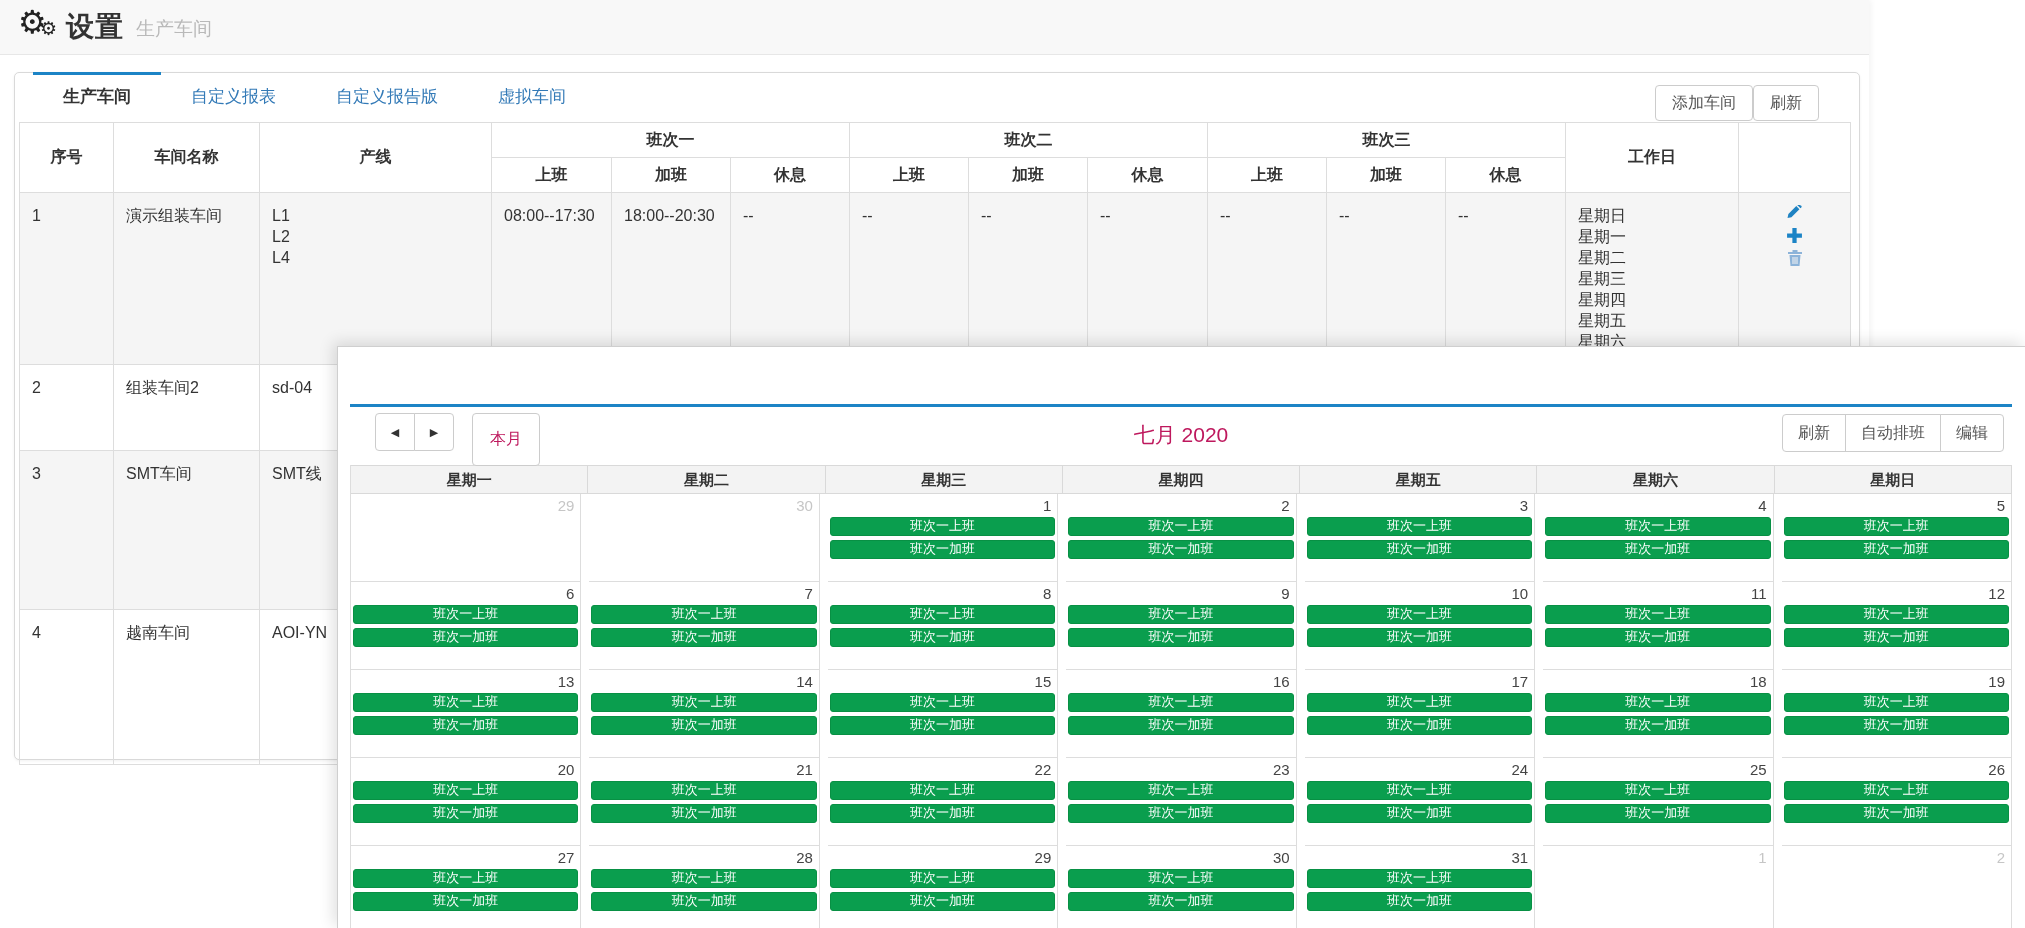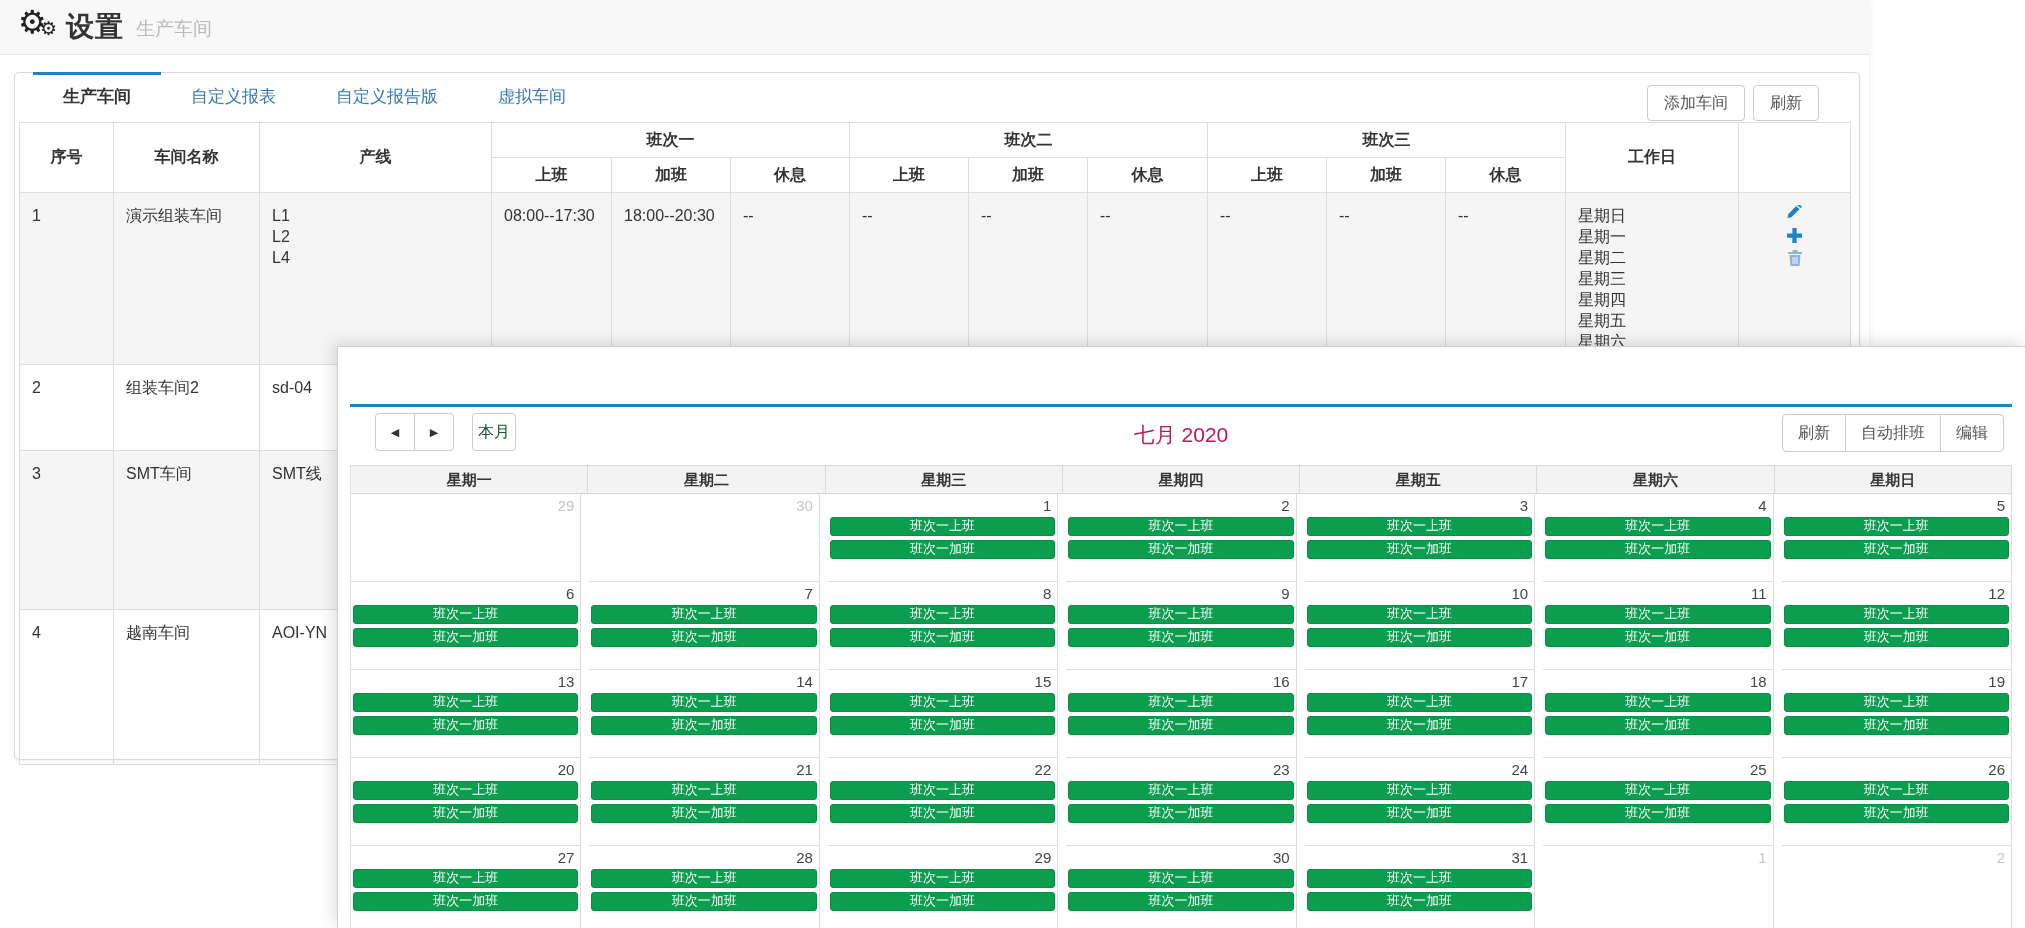--- a/index.html
+++ b/index.html
@@ -12,21 +12,21 @@
 
   
   .win-settings{position:absolute;left:0;top:0;width:1869px;height:928px;background:#fff;box-shadow:2px 0 6px rgba(0,0,0,.05);}
   .cogs{position:relative;width:44px;height:36px;margin-right:4px;color:#222;}
   .cogs .g1{position:absolute;left:0;top:-6px;font-size:32px;}
   .cogs .g2{position:absolute;left:22px;top:8px;font-size:19px;}
   .card{position:absolute;left:14px;top:72px;width:1844px;height:686px;background:#fff;border:1px solid #d9d9d9;border-radius:5px;box-shadow:0 1px 3px rgba(0,0,0,.06);}
   .tabs{display:flex;height:46px;align-items:stretch;padding-left:18px;margin-top:-1px;}
   .tab{display:flex;align-items:center;padding:0 30px;font-size:17px;color:#337ab7;border-top:3px solid transparent;cursor:pointer;}
   .tab.active{color:#333;font-weight:700;border-top:3px solid #1c84c6;}
-  .card-actions{position:absolute;right:40px;top:12px;display:flex;gap:8px;}
+  .card-actions{position:absolute;right:40px;top:12px;display:flex;}
   .btn{background:#fff;border:1px solid #ccc;border-radius:4px;color:#555;font-size:16px;padding:9px 16px;line-height:1;cursor:pointer;}
 
   table.ws{border-collapse:collapse;margin:4px 9px 0 4px;width:1831px;table-layout:fixed;}
   table.ws th,table.ws td{border:1px solid #ddd;font-size:16px;color:#333;}
   table.ws th{font-weight:700;text-align:center;height:34px;padding:0;}
   table.ws td{vertical-align:top;text-align:left;padding:12px 12px;line-height:21px;}
   tr.stripe{background:#f5f5f5;}
   .multiline div{line-height:21px;}
   td.actions{text-align:center;padding-top:10px;}
   .act-icons{display:flex;flex-direction:column;align-items:center;gap:5px;}
@@ -34,21 +34,21 @@
 
   
   .win-calendar{position:absolute;left:337px;top:346px;width:1688px;height:582px;background:#fff;border-left:1px solid #cfcfcf;border-top:1px solid #cfcfcf;box-shadow:-4px -4px 14px rgba(0,0,0,.12);overflow:hidden;}
   .alignleft{margin-right:6px;}
   .cal-panel{position:absolute;left:12px;top:57px;width:1662px;border-top:3px solid #1c84c6;background:#fff;}
   .cal-toolbar{position:relative;height:52px;padding-top:6px;}
   .nav-group{position:absolute;left:25px;top:6px;display:flex;}
   .nav-btn{width:40px;height:38px;background:#fff;border:1px solid #ccc;font-size:11px;color:#333;cursor:pointer;padding:0;}
   .nav-btn.prev{border-radius:4px 0 0 4px;}
   .nav-btn.next{border-radius:0 4px 4px 0;margin-left:-1px;}
-  .today-btn{position:absolute;left:122px;top:6px;height:38px;padding:0 5px;background:#fff;border:1px solid #ccc;border-radius:4px;font-size:16px;color:#14532d;}
+  .today-btn{position:absolute;left:122px;top:6px;height:53px;padding:0 17px;background:#fff;border:1px solid #ccc;border-radius:4px;font-size:16px;color:#be185d;}
   .month-title{position:absolute;left:0;right:0;top:14px;text-align:center;font-size:21px;color:#be185d;}
   .tool-group{position:absolute;right:8px;top:7px;display:flex;}
   .tool-group .btn{border-radius:0;margin-left:-1px;padding:10px 15px;}
   .tool-group .btn:first-child{border-radius:4px 0 0 4px;margin-left:0;}
   .tool-group .btn:last-child{border-radius:0 4px 4px 0;}
 
   .cal-grid{border-left:1px solid #ddd;}
   .dow-row{display:grid;grid-template-columns:repeat(7,1fr);border-top:1px solid #d9d9d9;}
   .dow-cell{background:#f3f3f3;border-right:1px solid #d9d9d9;border-bottom:1px solid #d9d9d9;height:27px;line-height:27px;text-align:center;font-size:15px;font-weight:700;color:#333;}
   .week-row{display:grid;grid-template-columns:repeat(7,1fr);gap:8px;}

